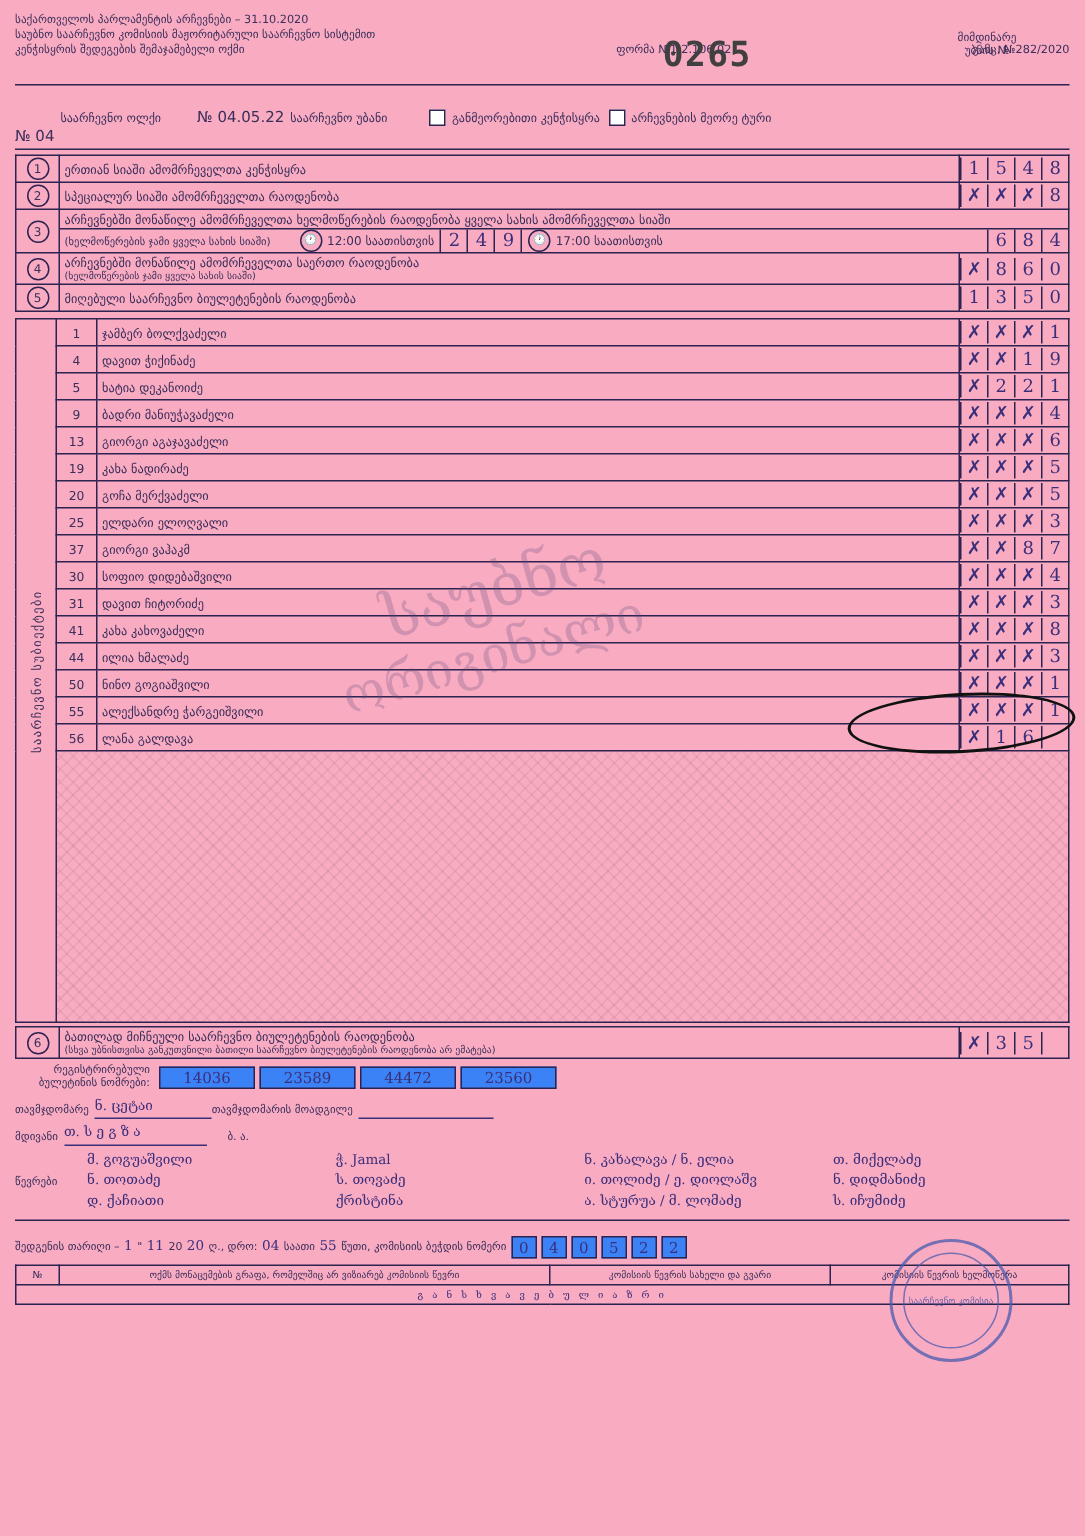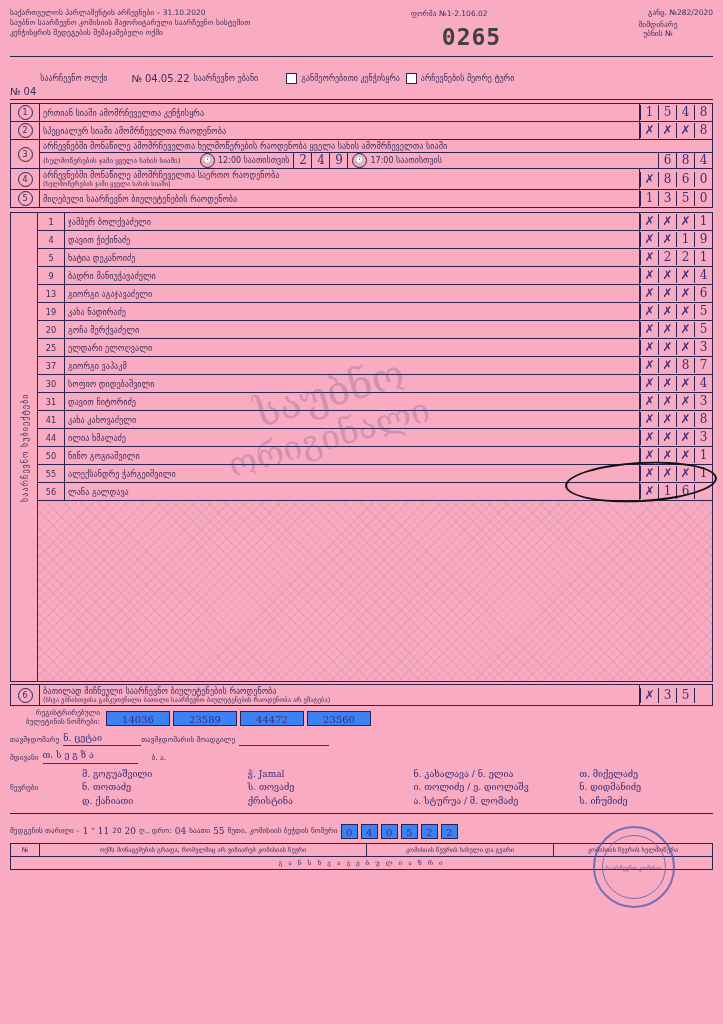--- a/index.html
+++ b/index.html
@@ -10,21 +10,21 @@
     color:#3a2f5a;
     position:relative;
     overflow:hidden;
   }
   .page{
     position:absolute;inset:0;
     background:#f9abc2;
     padding:8px 10px;
     box-sizing:border-box;
   }
-  .hdr{display:flex;align-items:flex-start;justify-content:space-between;font-size:7.5px;line-height:1.35;}
+  .hdr{display:flex;align-items:flex-end;justify-content:space-between;font-size:7.5px;line-height:1.35;}
   .hdr-left{max-width:330px;}
   .hdr-mid{text-align:left;font-size:7.5px;padding-top:1px;}
   .hdr-right{text-align:right;font-size:7.5px;}
   .bignum{
     font-family:"DejaVu Sans Mono","Liberation Mono",monospace;
     font-size:23px;letter-spacing:1px;color:#404040;font-weight:bold;
     text-align:center;margin-top:4px;
   }
   .protonum{font-size:7.5px;text-align:center;line-height:1.2;}
   .row2{display:flex;align-items:center;gap:6px;font-size:8px;margin-top:6px;border-top:1px solid #2d2350;border-bottom:1px solid #2d2350;padding:2px 0;}
@@ -82,21 +82,21 @@
   .stamp-txt{
     position:absolute;inset:0;display:flex;align-items:center;justify-content:center;
     font-size:6px;color:#3b49a0;
   }
   .footTbl td{border:1px solid #2d2350;font-size:6.4px;padding:2px 3px;vertical-align:top;}
   .bigscript{
     font-family:"DejaVu Serif","Liberation Serif",serif;
     font-size:21px;color:#3b2f7a;text-align:center;letter-spacing:2px;padding:12px 0;
   }
   .sigLine{display:flex;justify-content:space-between;gap:8px;}
-  .sigCol{flex:1;margin-left:24px;}
+  .sigCol{flex:1;}
 </style>
 </head>
 <body>
 
 <div class="page">
 
   <div class="hdr">
     <div class="hdr-left">
       <div>საქართველოს პარლამენტის არჩევნები – 31.10.2020</div>
       <div>საუბნო საარჩევნო კომისიის მაჟორიტარული საარჩევნო სისტემით</div>

